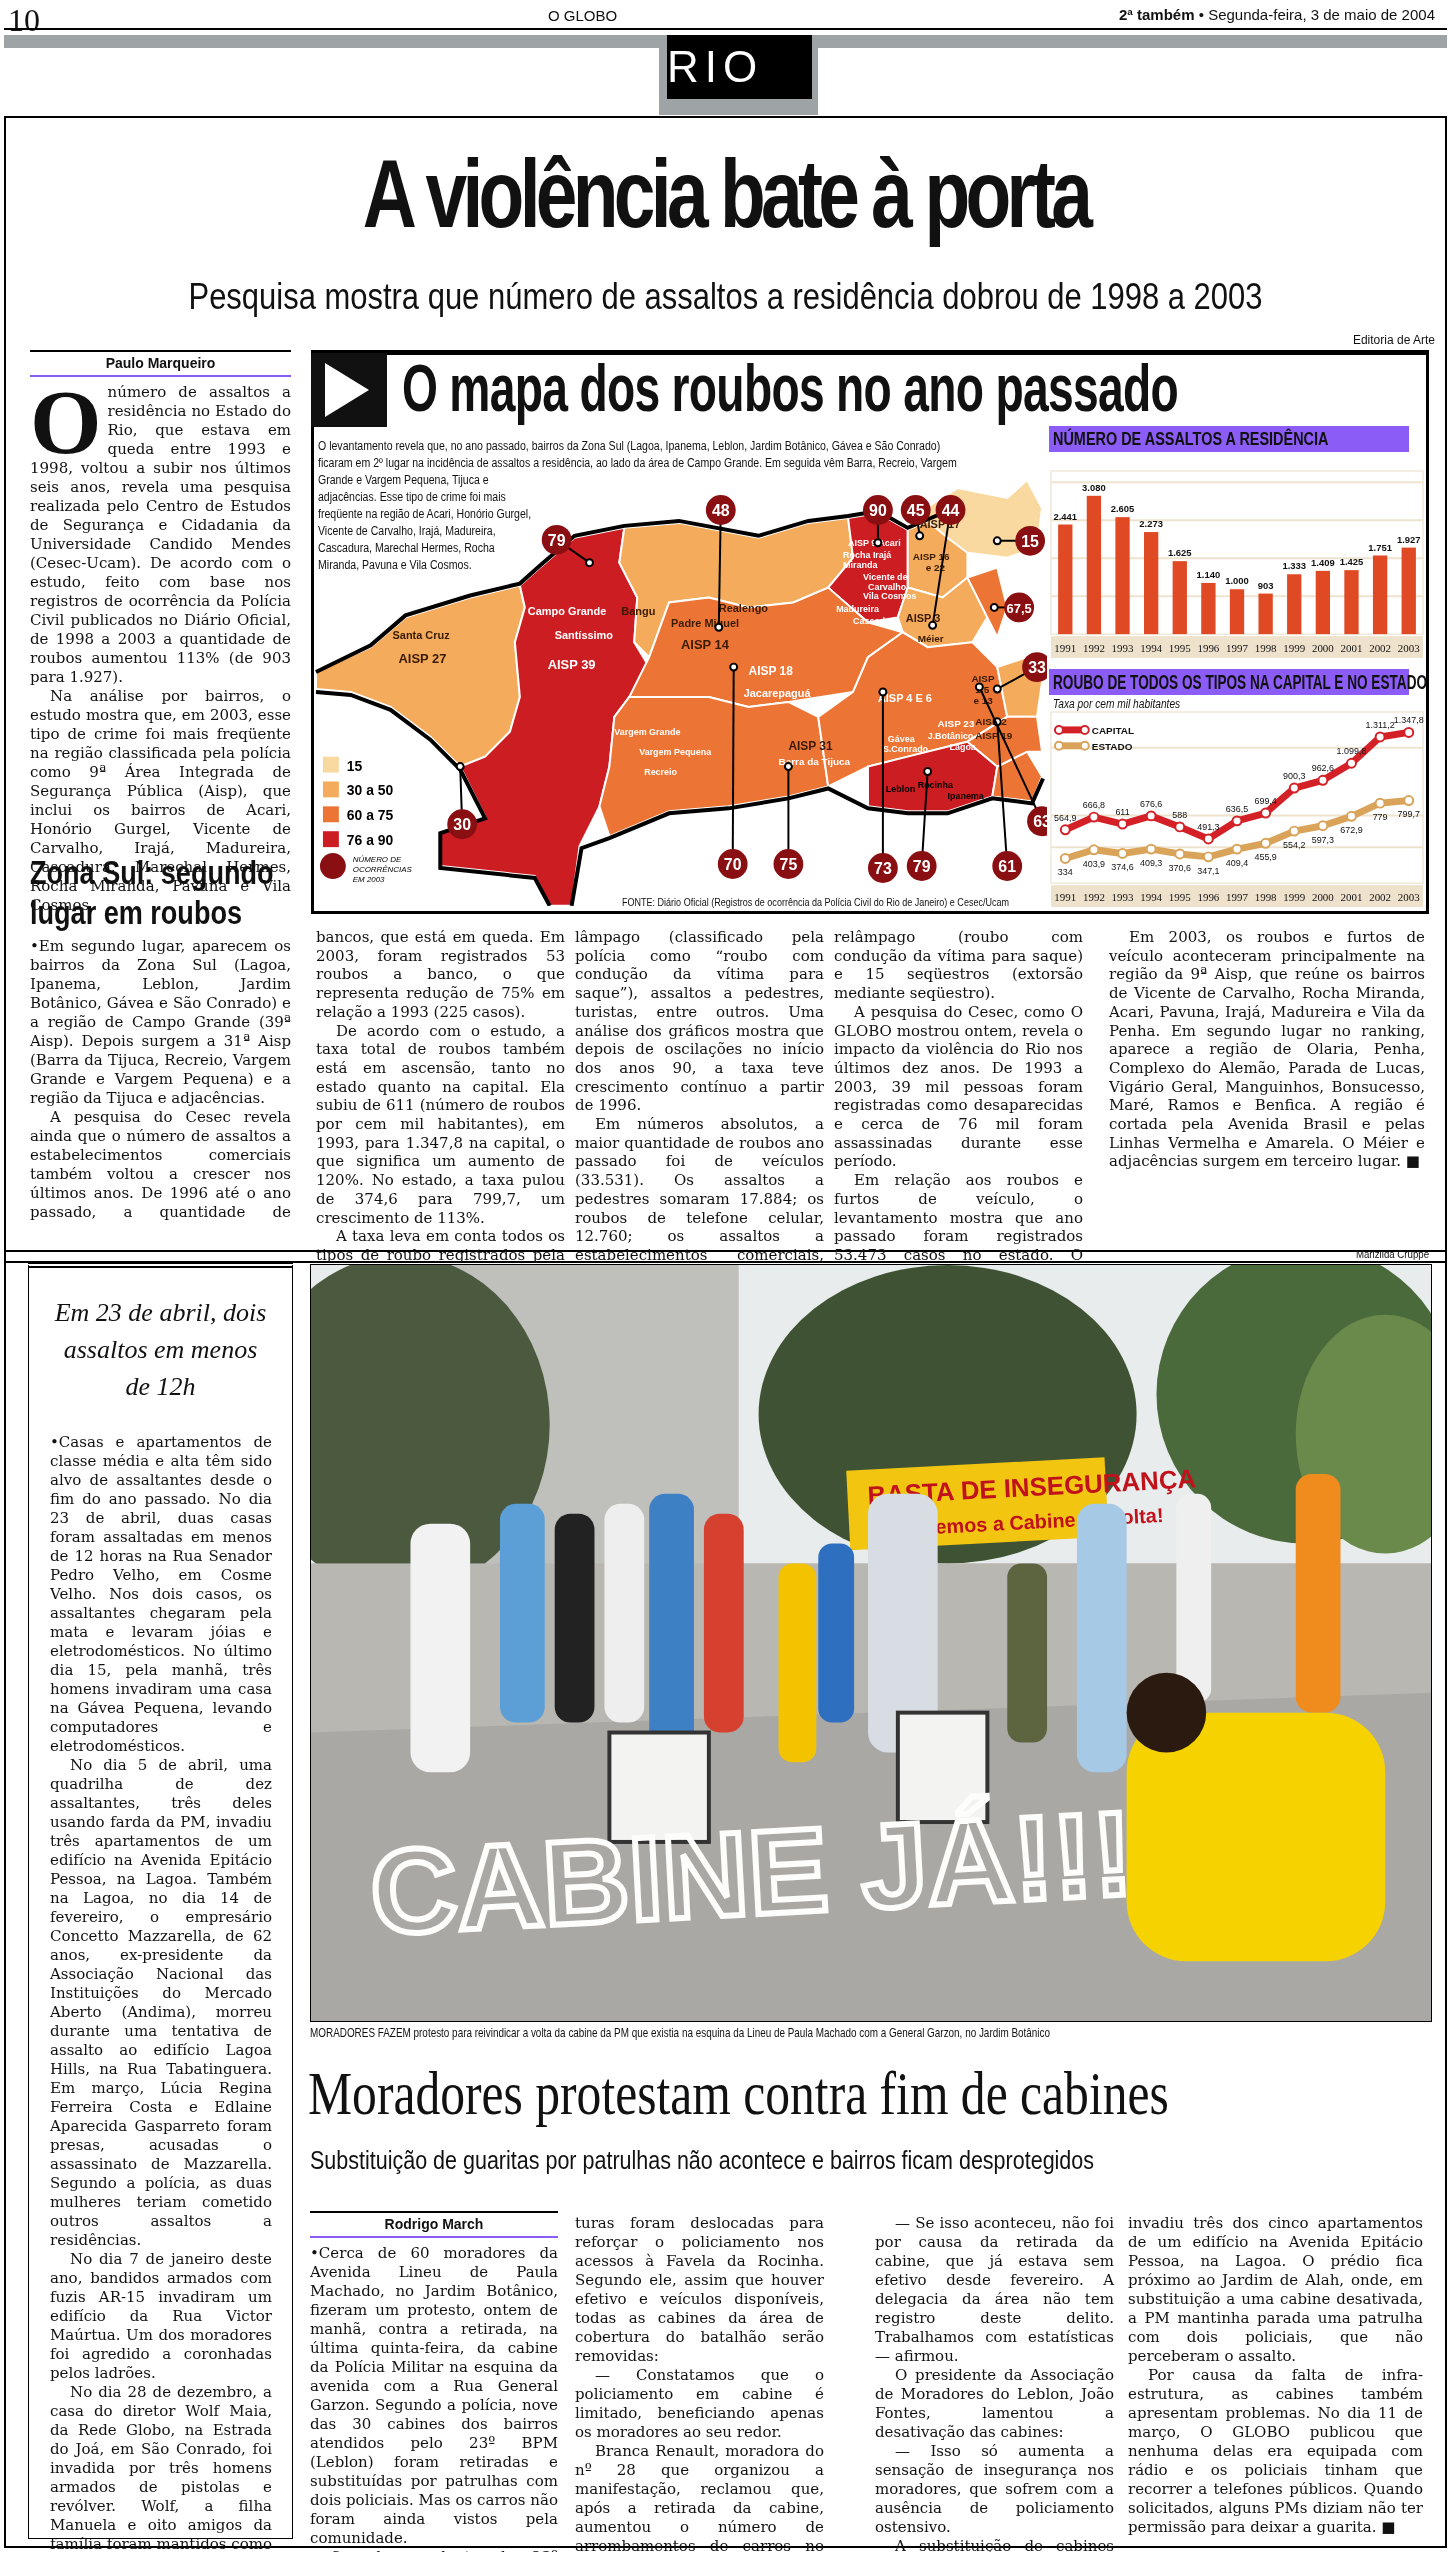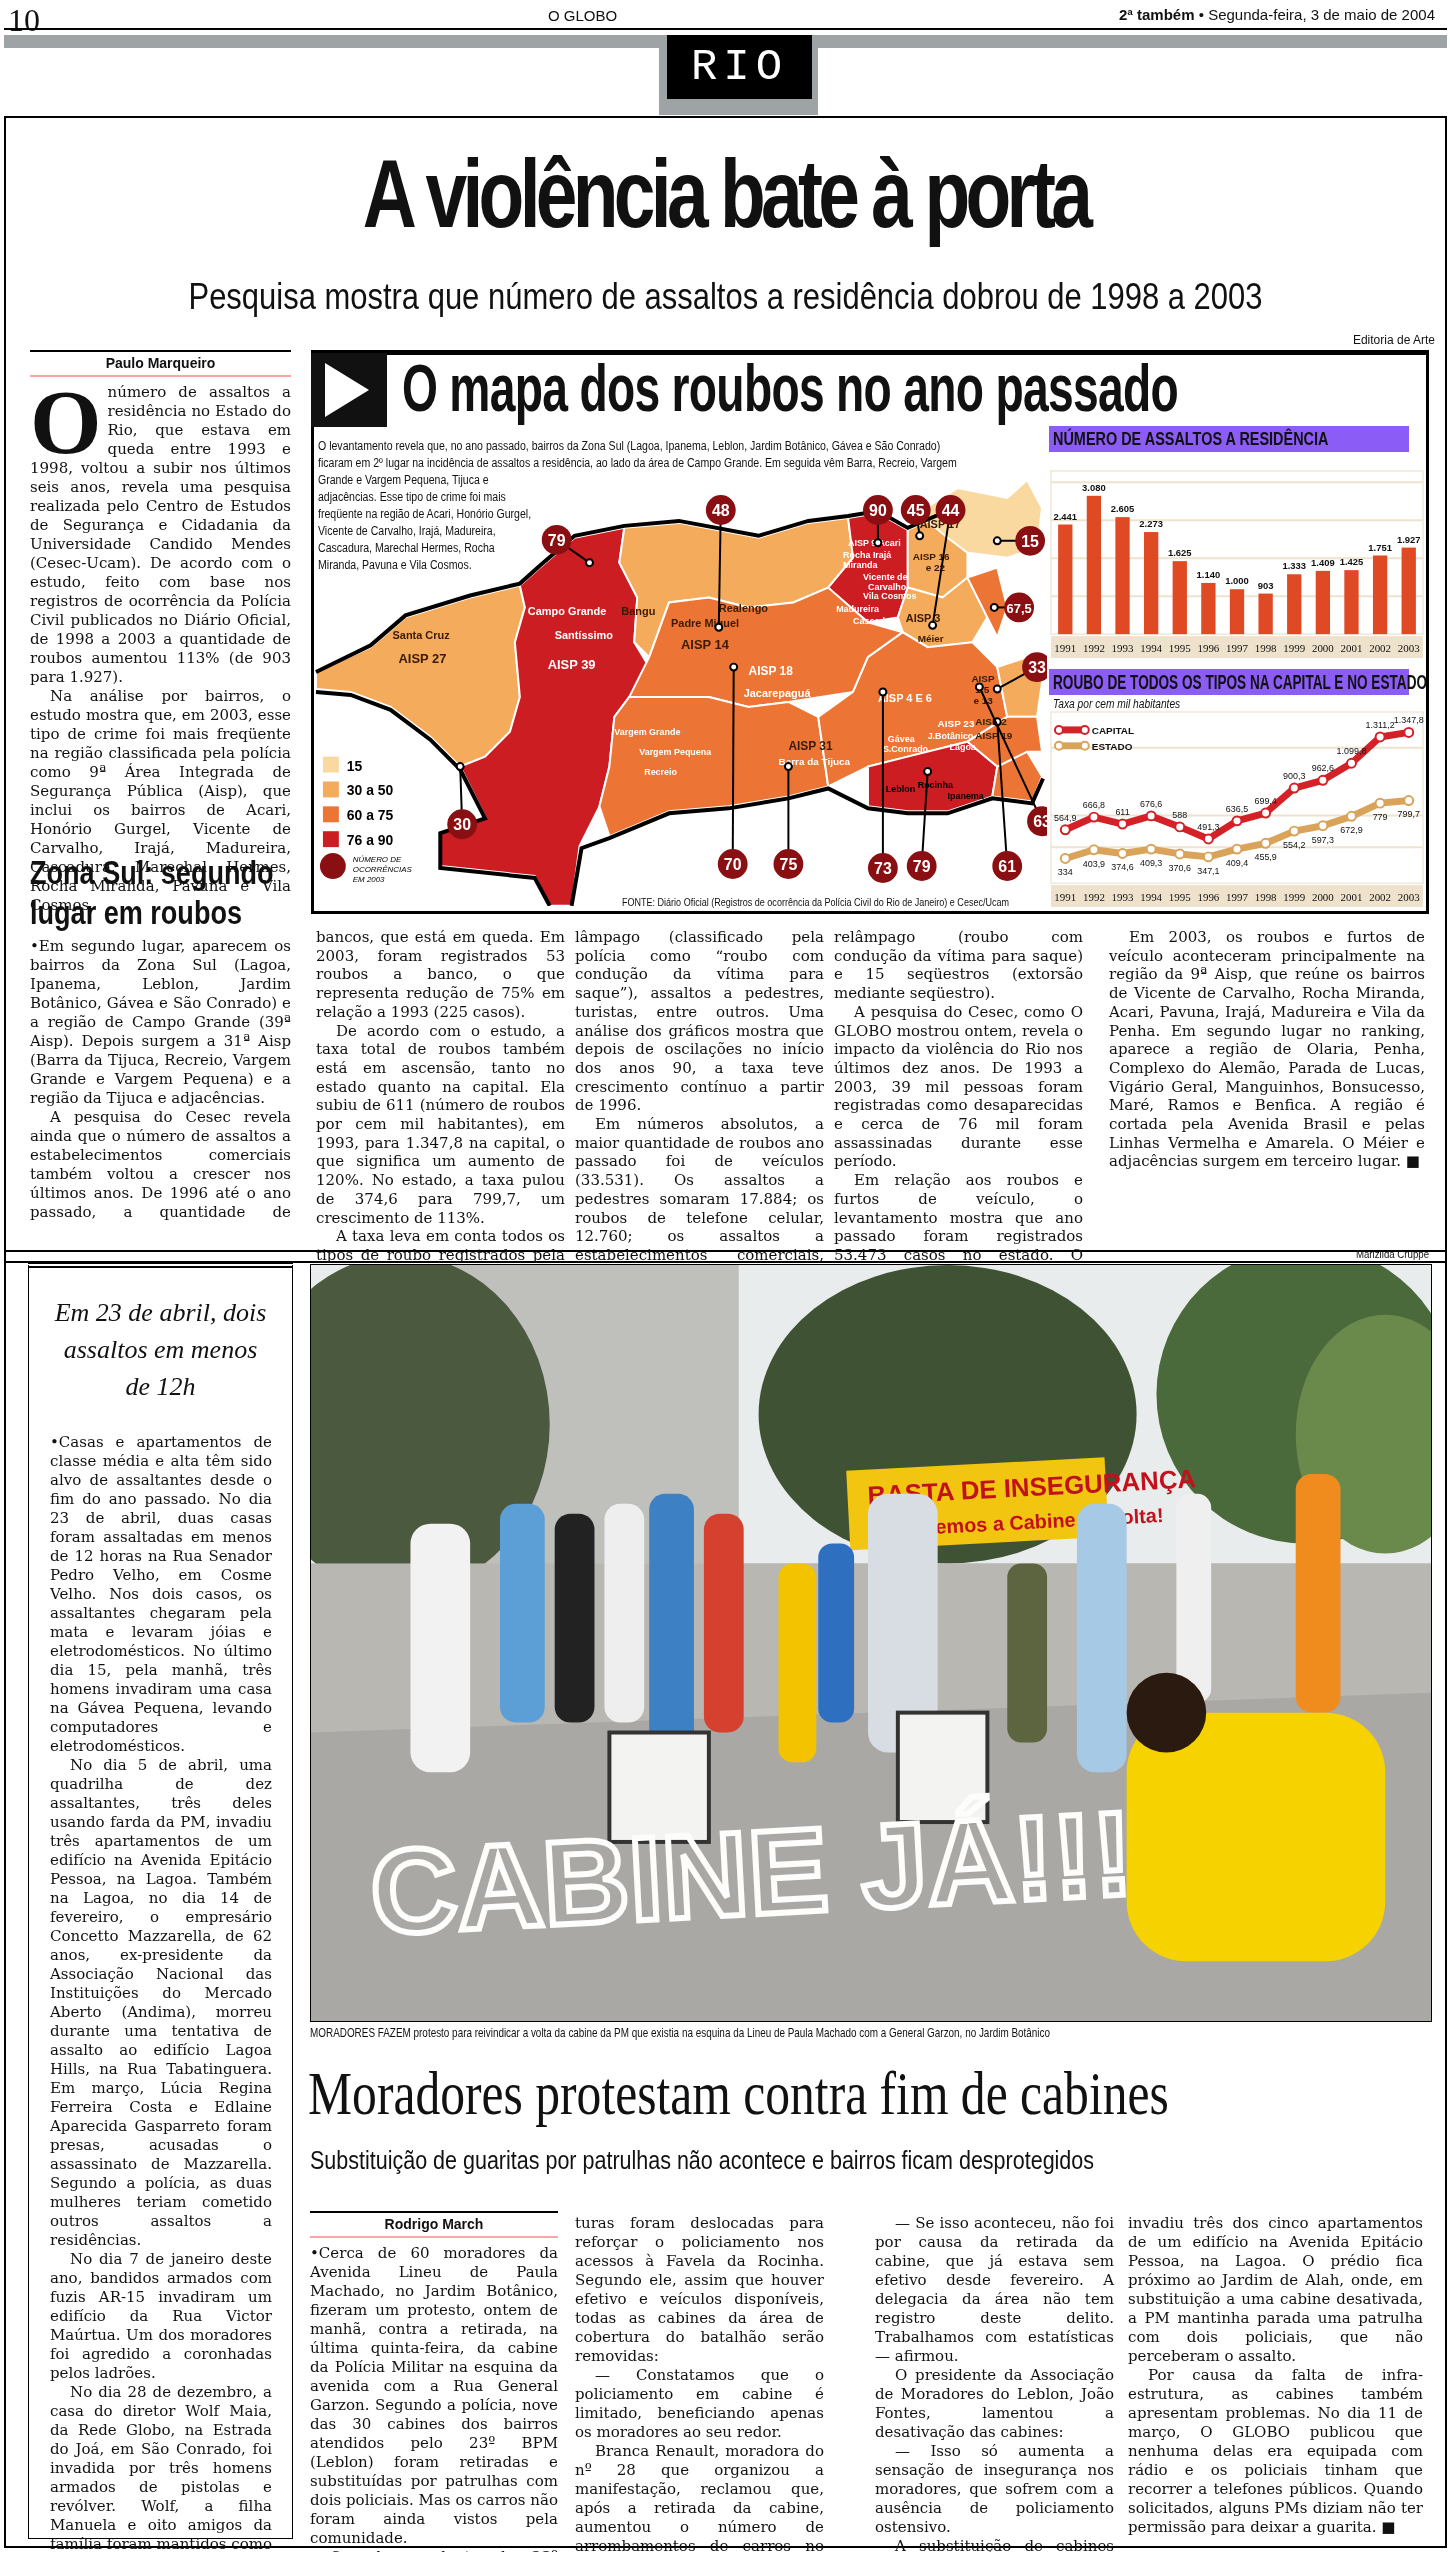--- a/index.html
+++ b/index.html
@@ -10,35 +10,35 @@
   
   #hdr-page{left:8px;top:2px;font-size:32px;font-family:Liberation Serif, serif}
   #hdr-paper{left:0;width:1165px;top:7px;text-align:center;font-size:15px;font-family:"Liberation Sans",sans-serif}
   #hdr-edition{right:16px;top:6px;font-size:15px;font-family:"Liberation Sans",sans-serif}
   #hdr-edition b{font-weight:bold}
   #hdr-rule{left:4px;right:4px;top:28px;height:2px;background:#000}
   #hdr-band-l{left:4px;width:655px;top:35px;height:13px;background:#9ea3a6}
   #hdr-band-r{left:818px;right:4px;top:35px;height:13px;background:#9ea3a6}
   #section-box{left:659px;top:35px;width:159px;height:80px;background:#9ea3a6}
   #section-inner{left:667px;top:35px;width:145px;height:64px;background:#000;color:#fff;
-    font-family:Liberation Mono, monospace;font-size:44px;letter-spacing:6px;text-align:center;line-height:64px}
+    font-family:Liberation Sans, sans-serif;font-size:44px;letter-spacing:6px;line-height:64px}
 
   
   #frame-top{left:4px;top:116px;width:1443px;height:1147px;border:2px solid #000;border-top:2px solid #000}
   #frame-bottom{left:4px;top:1250px;width:1443px;height:1298px;border:2px solid #000}
 
   #headline{left:0;width:1451px;top:144px;text-align:center;font-family:"Liberation Sans",sans-serif;font-weight:bold;font-size:96px;letter-spacing:-6px;line-height:100px;transform:scaleX(0.78);transform-origin:center top}
   #subhead{left:0;width:1451px;top:277px;text-align:center;font-family:"Liberation Sans",sans-serif;font-size:36px;line-height:40px;transform:scaleX(0.86);transform-origin:center top}
   #credit-art{right:16px;top:333px;font-size:12px;font-family:"Liberation Sans",sans-serif}
 
   
   .col{font-size:15px;line-height:19px;text-align:justify;hyphens:manual}
   .col p{text-indent:20px}
   .col p.first{text-indent:0}
-  .byline{font-family:"Liberation Sans",sans-serif;font-weight:bold;font-size:14px;text-align:center;border-top:2px solid #000;border-bottom:2px solid #fca5a5;padding:2px 0;margin-bottom:6px}
+  .byline{font-family:"Liberation Sans",sans-serif;font-weight:bold;font-size:14px;text-align:center;border-top:2px solid #000;border-bottom:2px solid #8b5cf6;padding:2px 0;margin-bottom:6px}
   .dropcap{float:left;font-family:"Liberation Serif",serif;font-weight:bold;font-size:92px;line-height:70px;margin:4px 6px 0 0}
   .bullet::before{content:"\2022 ";}
 
   #col1{left:30px;top:350px;width:261px}
   #zona-title{left:30px;top:853px;width:261px;font-family:"Liberation Sans",sans-serif;font-weight:bold;font-size:33px;line-height:40px;transform:scaleX(0.82);transform-origin:left top;white-space:nowrap}
   #col1b{left:30px;top:937px;width:261px}
 
   
   #info-box{left:311px;top:350px;width:1118px;height:564px;border:3px solid #000;border-top:5px solid #000}
   #info-arrow{left:311px;top:353px;width:76px;height:74px;background:#111}

